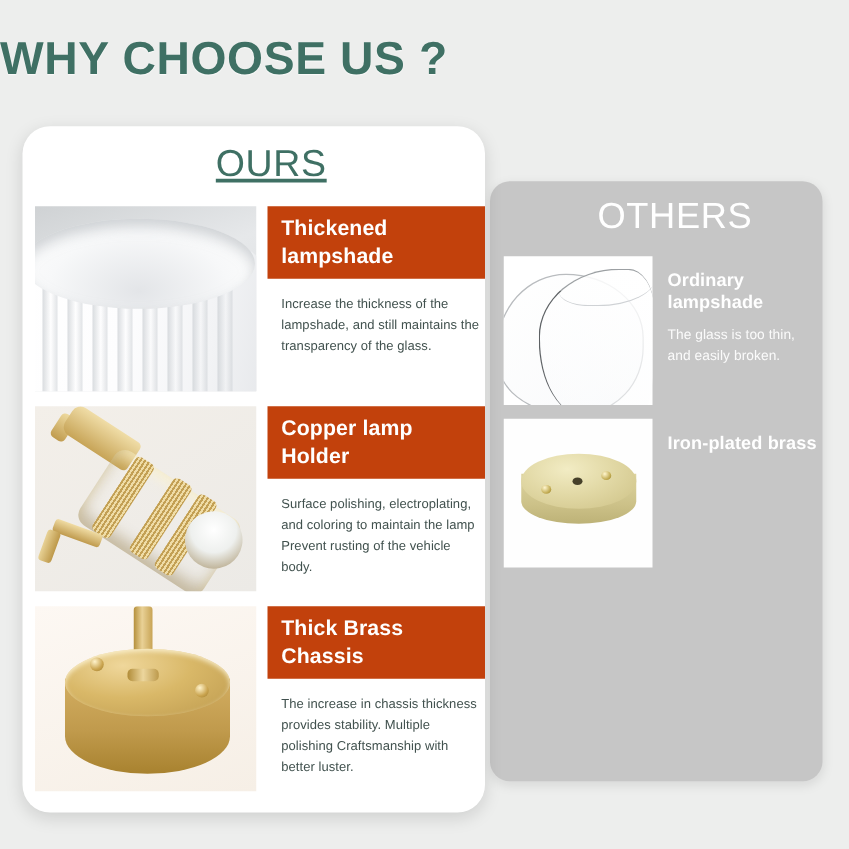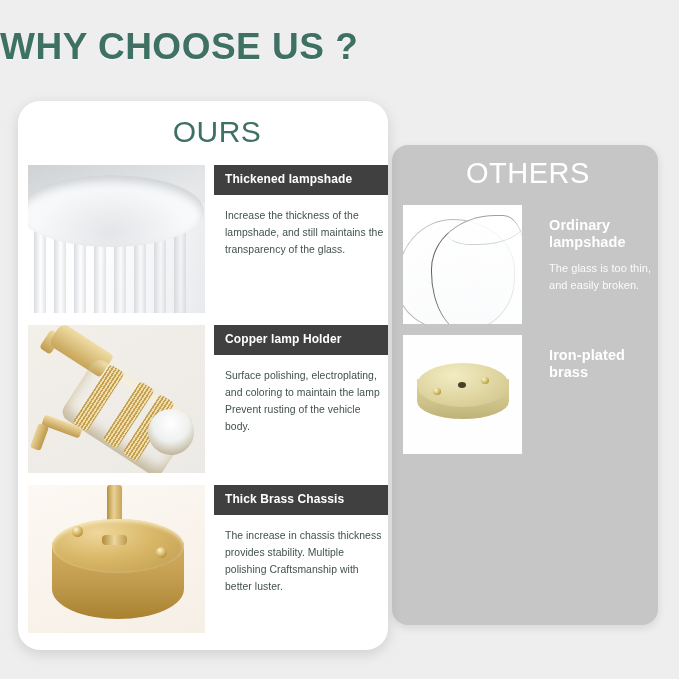--- a/index.html
+++ b/index.html
@@ -34,40 +34,39 @@
     top: 145px;
     width: 266px;
     height: 480px;
     background: #c6c6c6;
     border-radius: 16px;
     box-shadow: 0 3px 9px rgba(0,0,0,0.10);
   }
   .others-heading {
     position: absolute;
     top: 12px;
-    left: 4px;
+    left: 16px;
     width: 266px;
     padding-left: 70px;
     font-size: 29px;
     font-weight: normal;
     color: #ffffff;
     letter-spacing: 0.5px;
   }
   .others-rows {
     position: absolute;
     top: 60px;
     left: 0;
     width: 266px;
   }
   .others-row {
     display: flex;
     align-items: flex-start;
     height: 130px;
     padding-left: 11px;
-    gap: 15px;
   }
   .others-thumb {
     width: 119px;
     height: 119px;
     background: #ffffff;
     flex: 0 0 119px;
     position: relative;
     overflow: hidden;
   }
   .others-text {
@@ -106,20 +105,21 @@
     position: absolute;
     top: 14px;
     left: 0;
     width: 370px;
     text-align: center;
     padding-left: 28px;
     font-size: 30px;
     font-weight: normal;
     color: #3f7064;
     letter-spacing: 0.5px;
+    text-decoration: underline;
   }
   .ours-rows {
     position: absolute;
     top: 64px;
     left: 0;
     width: 370px;
   }
   .ours-row {
     display: flex;
     align-items: flex-start;
@@ -132,23 +132,23 @@
     flex: 0 0 177px;
     position: relative;
     overflow: hidden;
     background: #f6f4f1;
   }
   .ours-text {
     flex: 1 1 auto;
     padding-left: 9px;
   }
   .ours-banner {
-    background: #404040;
+    background: #c2410c;
     color: #ffffff;
-    font-size: 12px;
+    font-size: 17px;
     font-weight: bold;
     line-height: 1.27;
     padding: 7px 9px 8px 11px;
     letter-spacing: 0.1px;
   }
   .ours-desc {
     margin-top: 13px;
     padding-left: 11px;
     font-size: 10.4px;
     color: #41514e;

